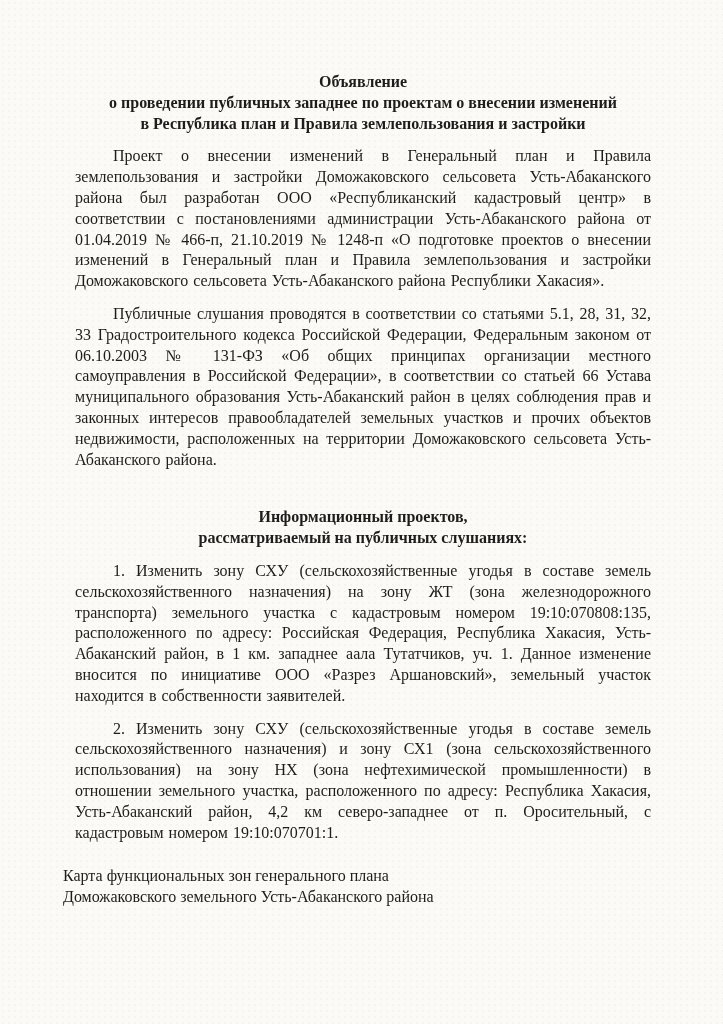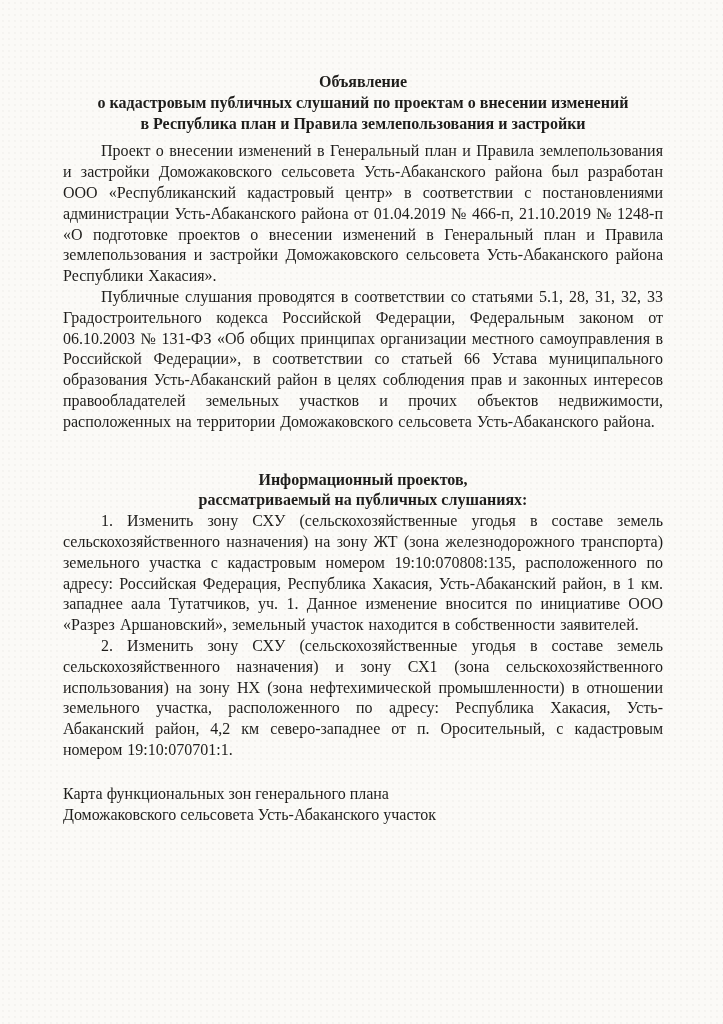--- a/index.html
+++ b/index.html
@@ -24,21 +24,21 @@
     line-height: 1.3;
     overflow: hidden;
   }
   .doc-title {
     font-weight: 700;
     text-align: center;
     margin: 0 0 7px 0;
   }
   .doc-title .line { white-space: normal; }
   p.body-par {
-    margin: 0;
+    margin: 12px;
     text-align: justify;
     text-indent: 38px;
     word-spacing: 1px;
   }
   .section-heading {
     font-weight: 700;
     text-align: center;
     margin-top: 37px;
   }
   .map-caption {
@@ -46,35 +46,35 @@
     margin-top: 23px;
   }
 </style>
 </head>
 <body>
 
 <div class="page">
 
   <header class="doc-title">
     <div class="line">Объявление</div>
-    <div class="line">о кадастровым публичных слушаний по проектам о внесении изменений</div>
+    <div class="line">о проведении публичных западнее по проектам о внесении изменений</div>
     <div class="line">в Республика план и Правила землепользования и застройки</div>
   </header>
 
   <p class="body-par">Проект о внесении изменений в Генеральный план и Правила землепользования и застройки Доможаковского сельсовета Усть-Абаканского района был разработан ООО «Республиканский кадастровый центр» в соответствии с постановлениями администрации Усть-Абаканского района от 01.04.2019 № 466-п, 21.10.2019 № 1248-п «О подготовке проектов о внесении изменений в Генеральный план и Правила землепользования и застройки Доможаковского сельсовета Усть-Абаканского района Республики Хакасия».</p>
 
   <p class="body-par">Публичные слушания проводятся в соответствии со статьями 5.1, 28, 31, 32, 33 Градостроительного кодекса Российской Федерации, Федеральным законом от 06.10.2003 № 131-ФЗ «Об общих принципах организации местного самоуправления в Российской Федерации», в соответствии со статьей 66 Устава муниципального образования Усть-Абаканский район в целях соблюдения прав и законных интересов правообладателей земельных участков и прочих объектов недвижимости, расположенных на территории Доможаковского сельсовета Усть-Абаканского района.</p>
 
   <div class="section-heading">
     <div class="line">Информационный проектов,</div>
     <div class="line">рассматриваемый на публичных слушаниях:</div>
   </div>
 
   <p class="body-par">1. Изменить зону СХУ (сельскохозяйственные угодья в составе земель сельскохозяйственного назначения) на зону ЖТ (зона железнодорожного транспорта) земельного участка с кадастровым номером 19:10:070808:135, расположенного по адресу: Российская Федерация, Республика Хакасия, Усть-Абаканский район, в 1 км. западнее аала Тутатчиков, уч. 1. Данное изменение вносится по инициативе ООО «Разрез Аршановский», земельный участок находится в собственности заявителей.</p>
 
   <p class="body-par">2. Изменить зону СХУ (сельскохозяйственные угодья в составе земель сельскохозяйственного назначения) и зону СХ1 (зона сельскохозяйственного использования) на зону НХ (зона нефтехимической промышленности) в отношении земельного участка, расположенного по адресу: Республика Хакасия, Усть-Абаканский район, 4,2 км северо-западнее от п. Оросительный, с кадастровым номером 19:10:070701:1.</p>
 
   <div class="map-caption">
     <div class="line">Карта функциональных зон генерального плана</div>
-    <div class="line">Доможаковского сельсовета Усть-Абаканского участок</div>
+    <div class="line">Доможаковского земельного Усть-Абаканского района</div>
   </div>
 
 </div>
 
 </body></html>

